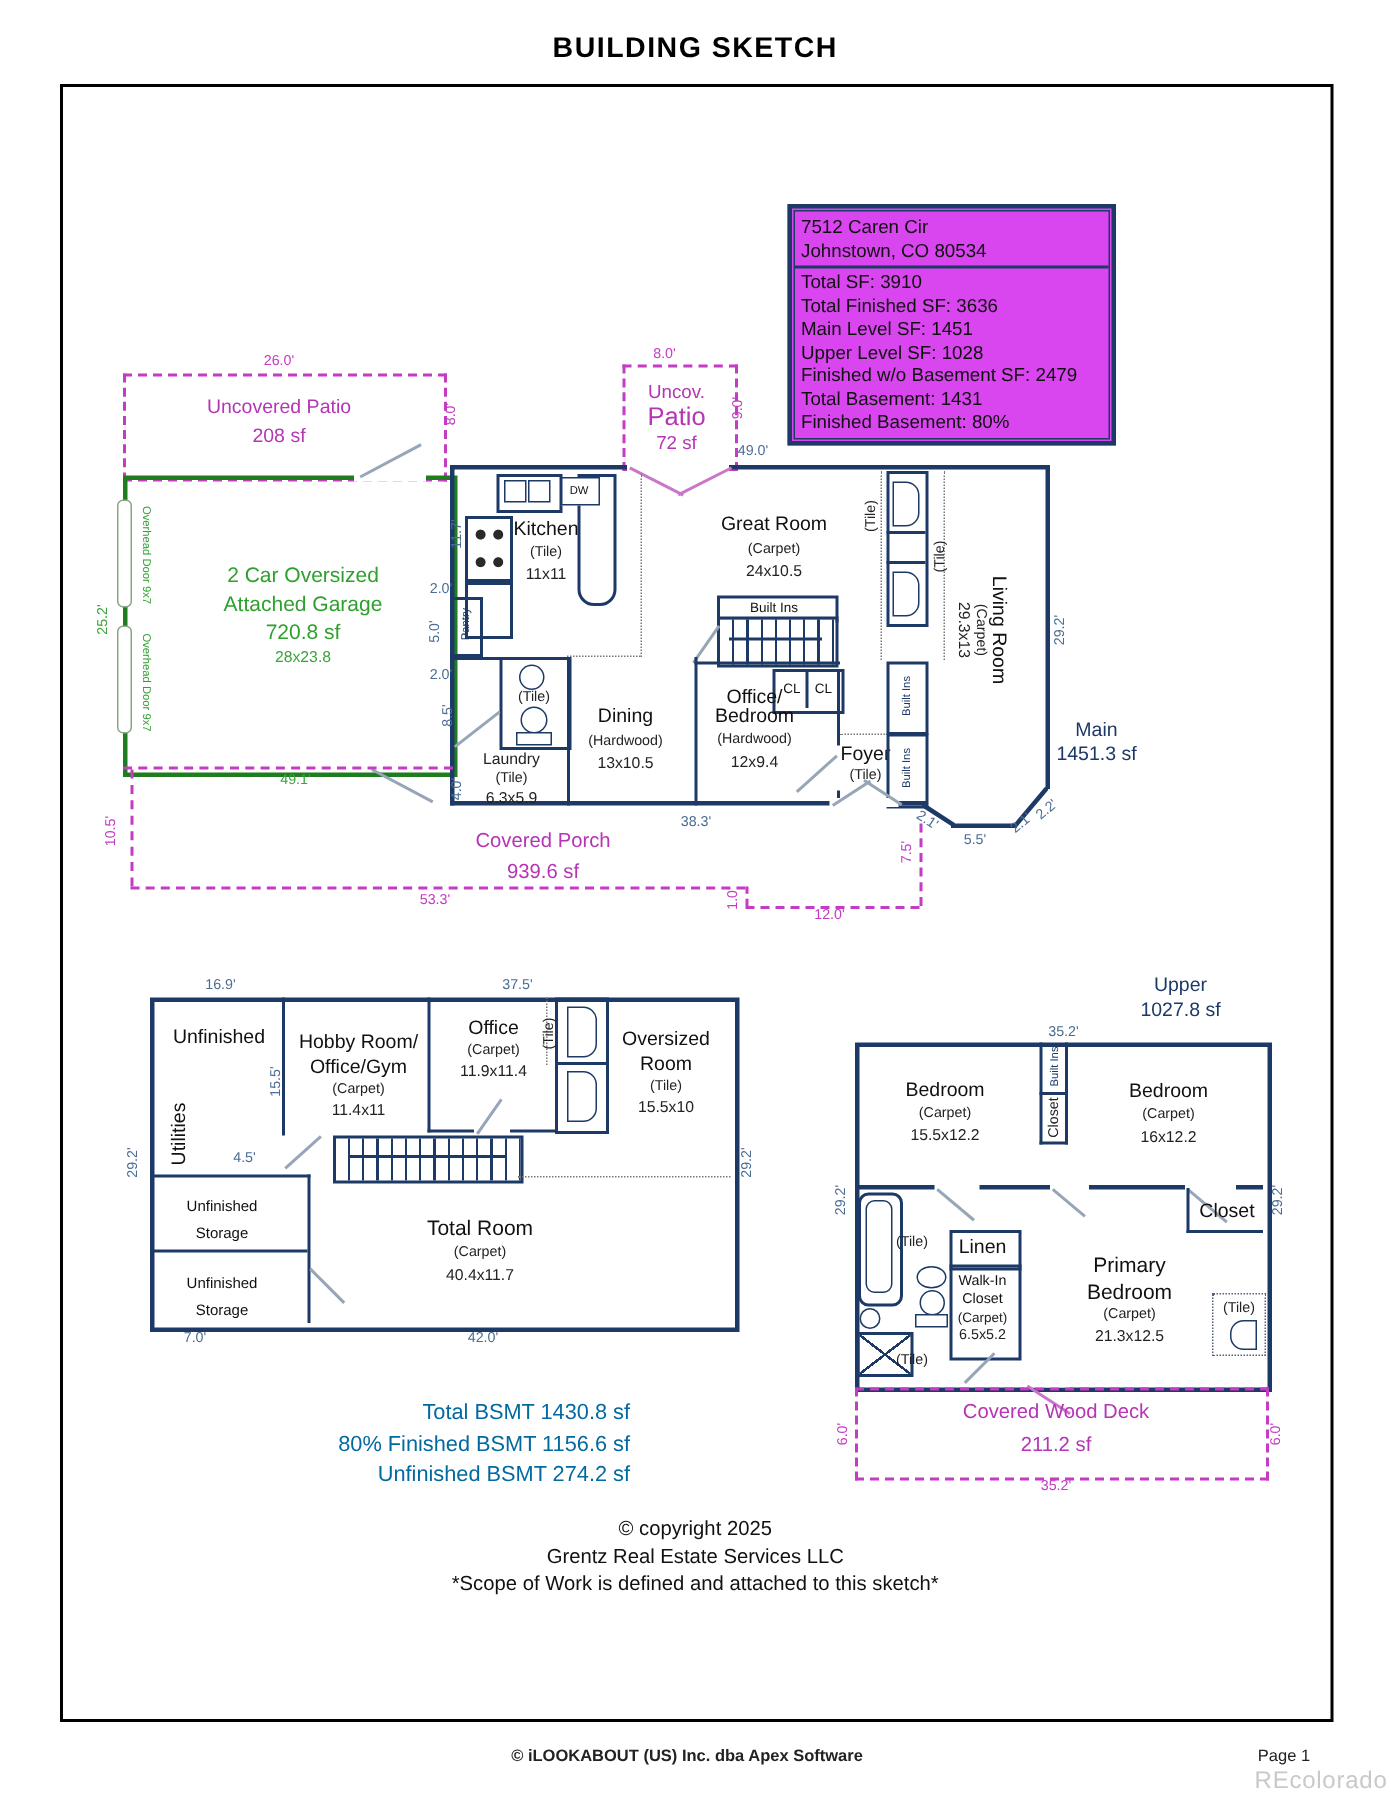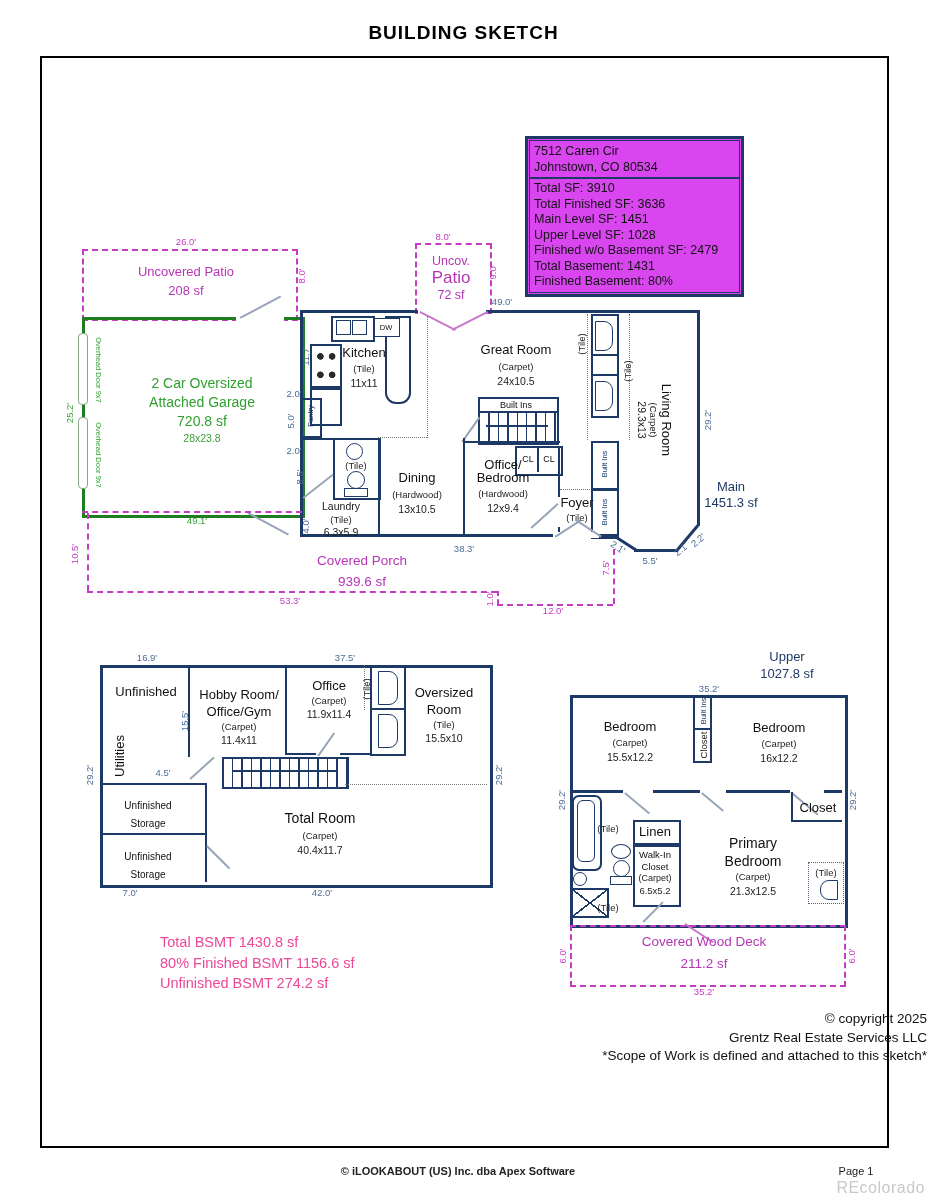--- a/index.html
+++ b/index.html
@@ -34,22 +34,22 @@
     radial-gradient(circle at 30% 26%,#2a2a2a 3px,transparent 3.6px),
     radial-gradient(circle at 72% 26%,#2a2a2a 3px,transparent 3.6px),
     radial-gradient(circle at 30% 72%,#2a2a2a 3px,transparent 3.6px),
     radial-gradient(circle at 72% 72%,#2a2a2a 3px,transparent 3.6px);}
   .title{position:absolute;width:100%;text-align:center;top:22px;font-size:19px;font-weight:bold;letter-spacing:1px;color:#000;}
   .frame{position:absolute;left:40px;top:56px;width:845px;height:1088px;border:2px solid #000;}
   .ibox{position:absolute;left:525px;top:136px;width:213px;border:3px solid #1d3a66;background:#d946ef;font-size:12.5px;color:#111;}
   .ibox .inner{border:1px solid #1d3a66;margin:1px;}
   .ibox .addr{padding:2px 4px;border-bottom:2px solid #1d3a66;line-height:16px;}
   .ibox .stats{padding:2px 4px;line-height:15.5px;}
-  .totals{position:absolute;left:160px;top:932px;width:260px;color:#ec4899;font-size:14.5px;line-height:20.5px;}
-  .notice{position:absolute;left:0;width:927px;text-align:right;color:#111;font-size:13.5px;line-height:18.5px;}
+  .totals{position:absolute;left:160px;top:932px;width:260px;text-align:right;color:#0369a1;font-size:14.5px;line-height:20.5px;}
+  .notice{position:absolute;left:0;width:927px;text-align:center;color:#111;font-size:13.5px;line-height:18.5px;}
   .wm{position:absolute;right:2px;top:1179px;font-size:16px;color:#c9c9c9;letter-spacing:.5px;}
 </style>
 </head>
 <body>
 
 <div class="sheet">
   <div class="title">BUILDING SKETCH</div>
   <div class="frame"></div>
 
   <div class="ibox">

